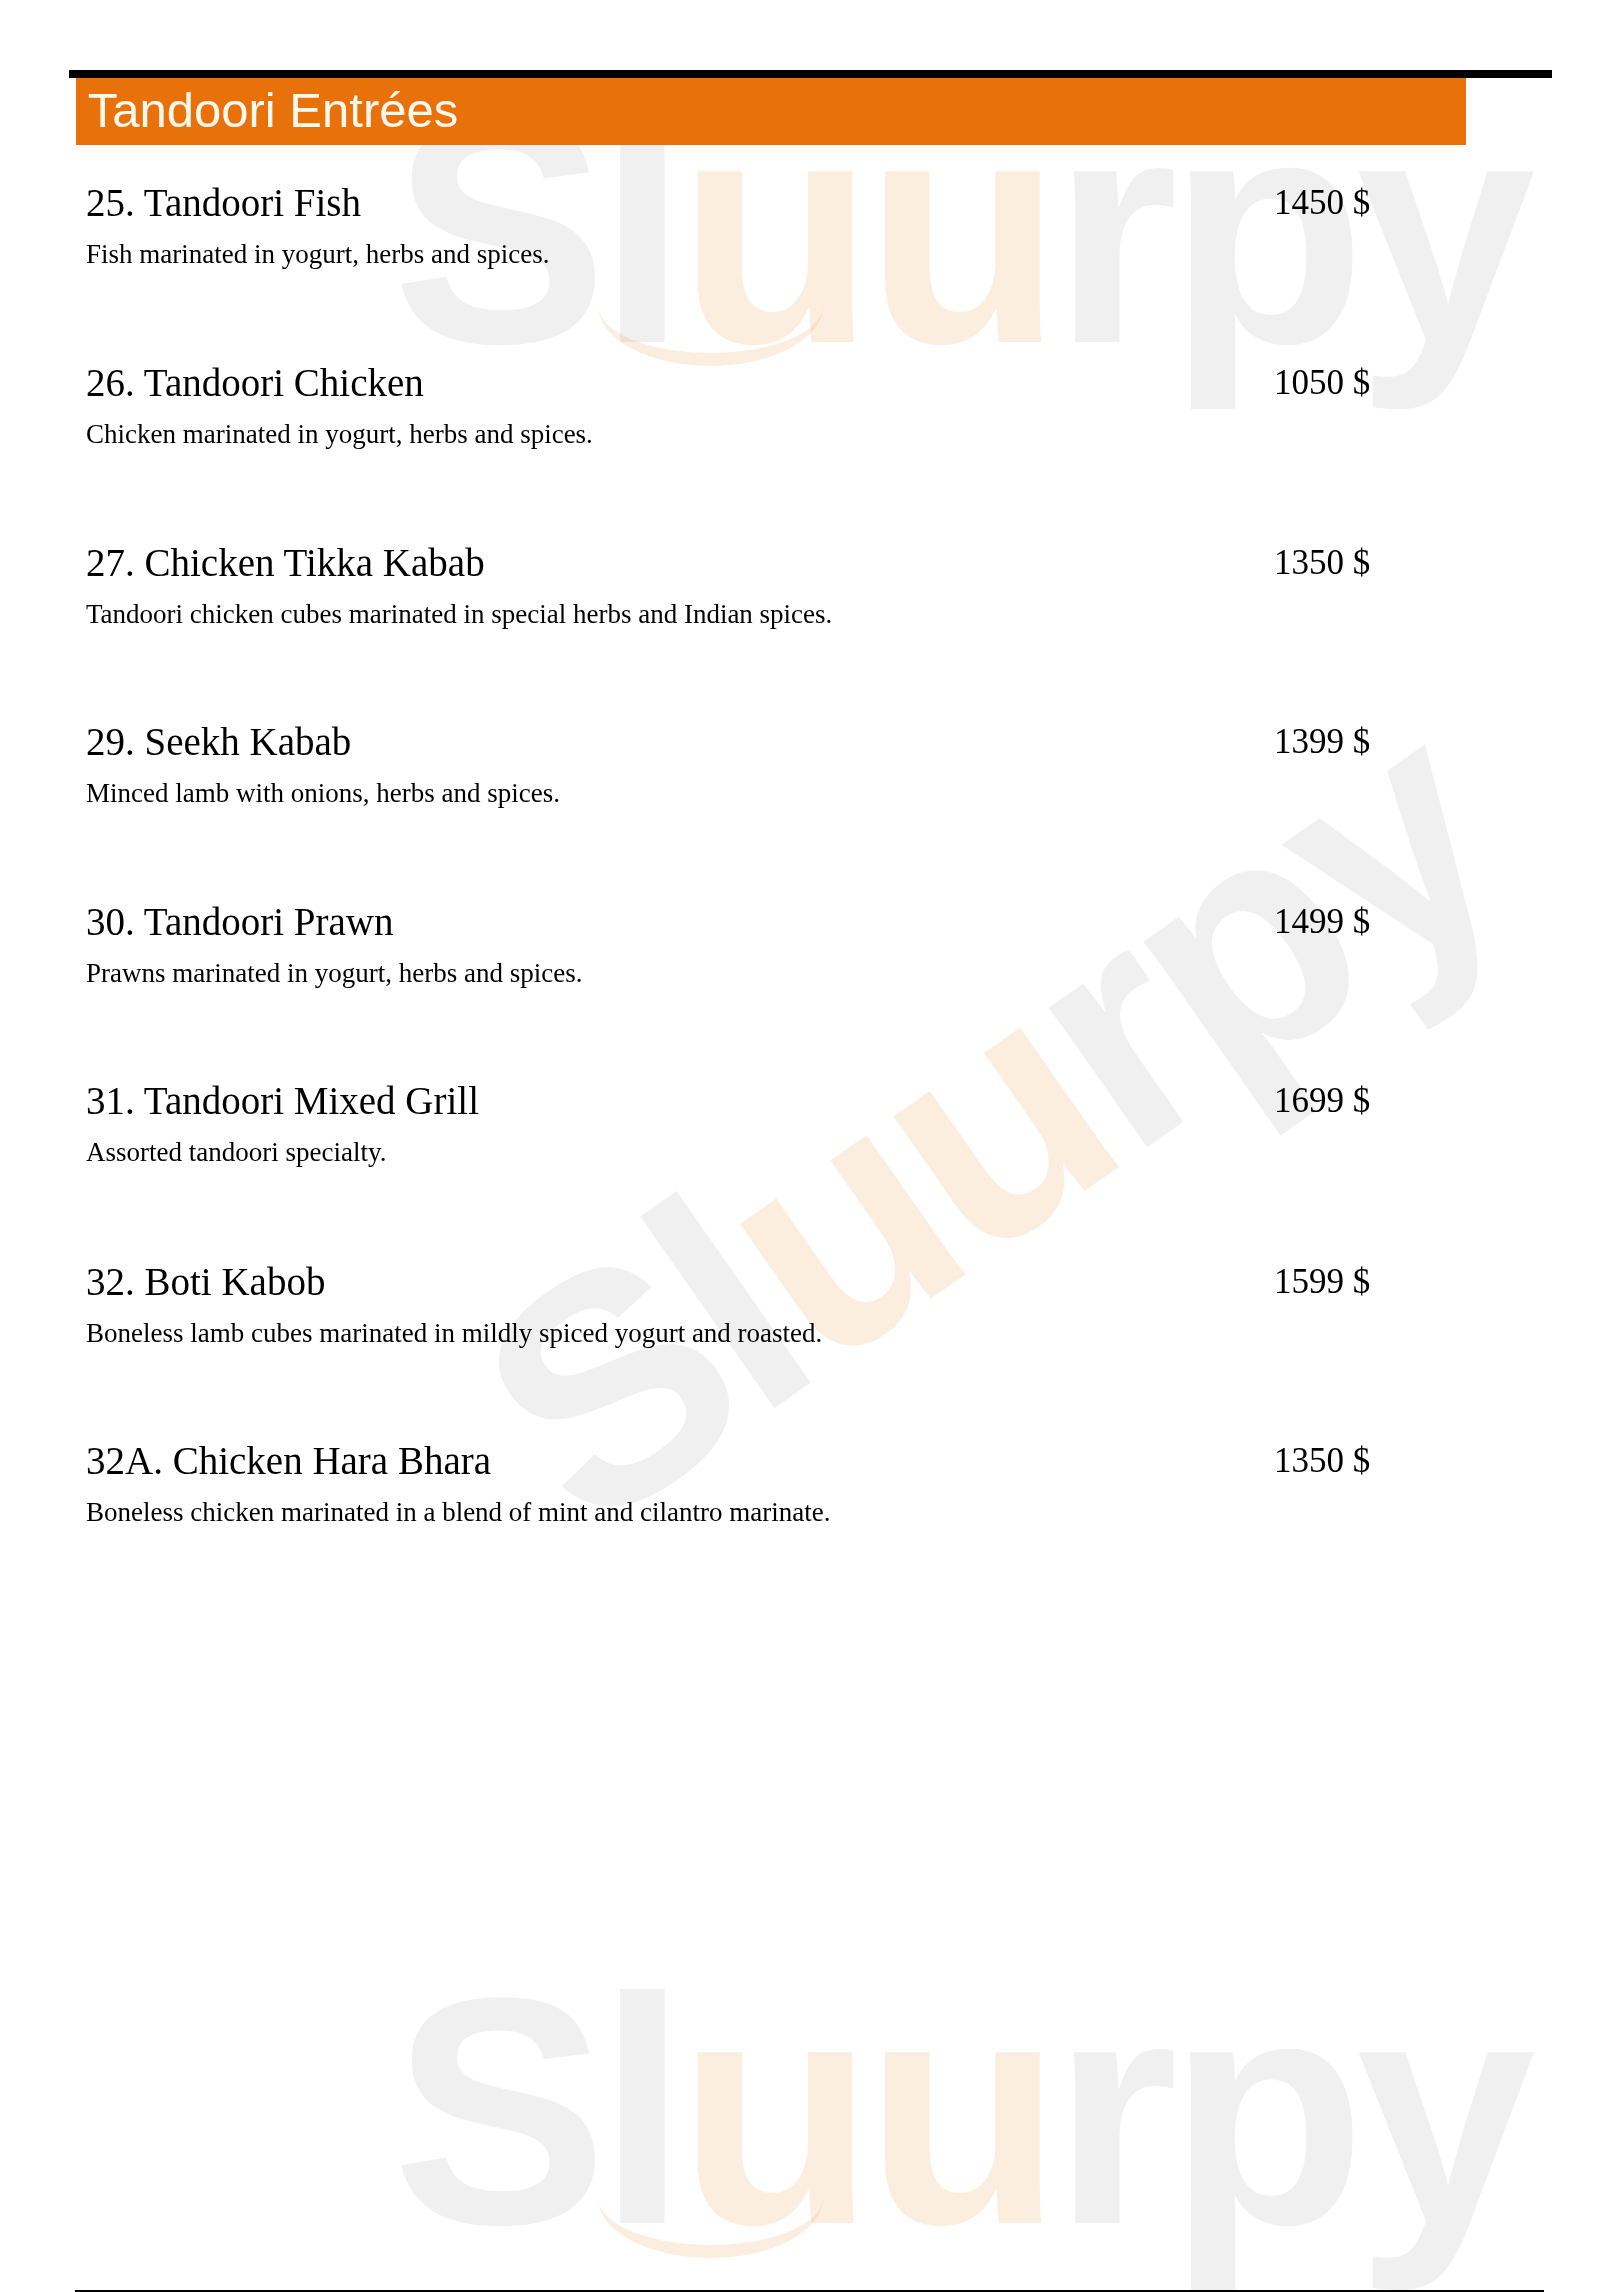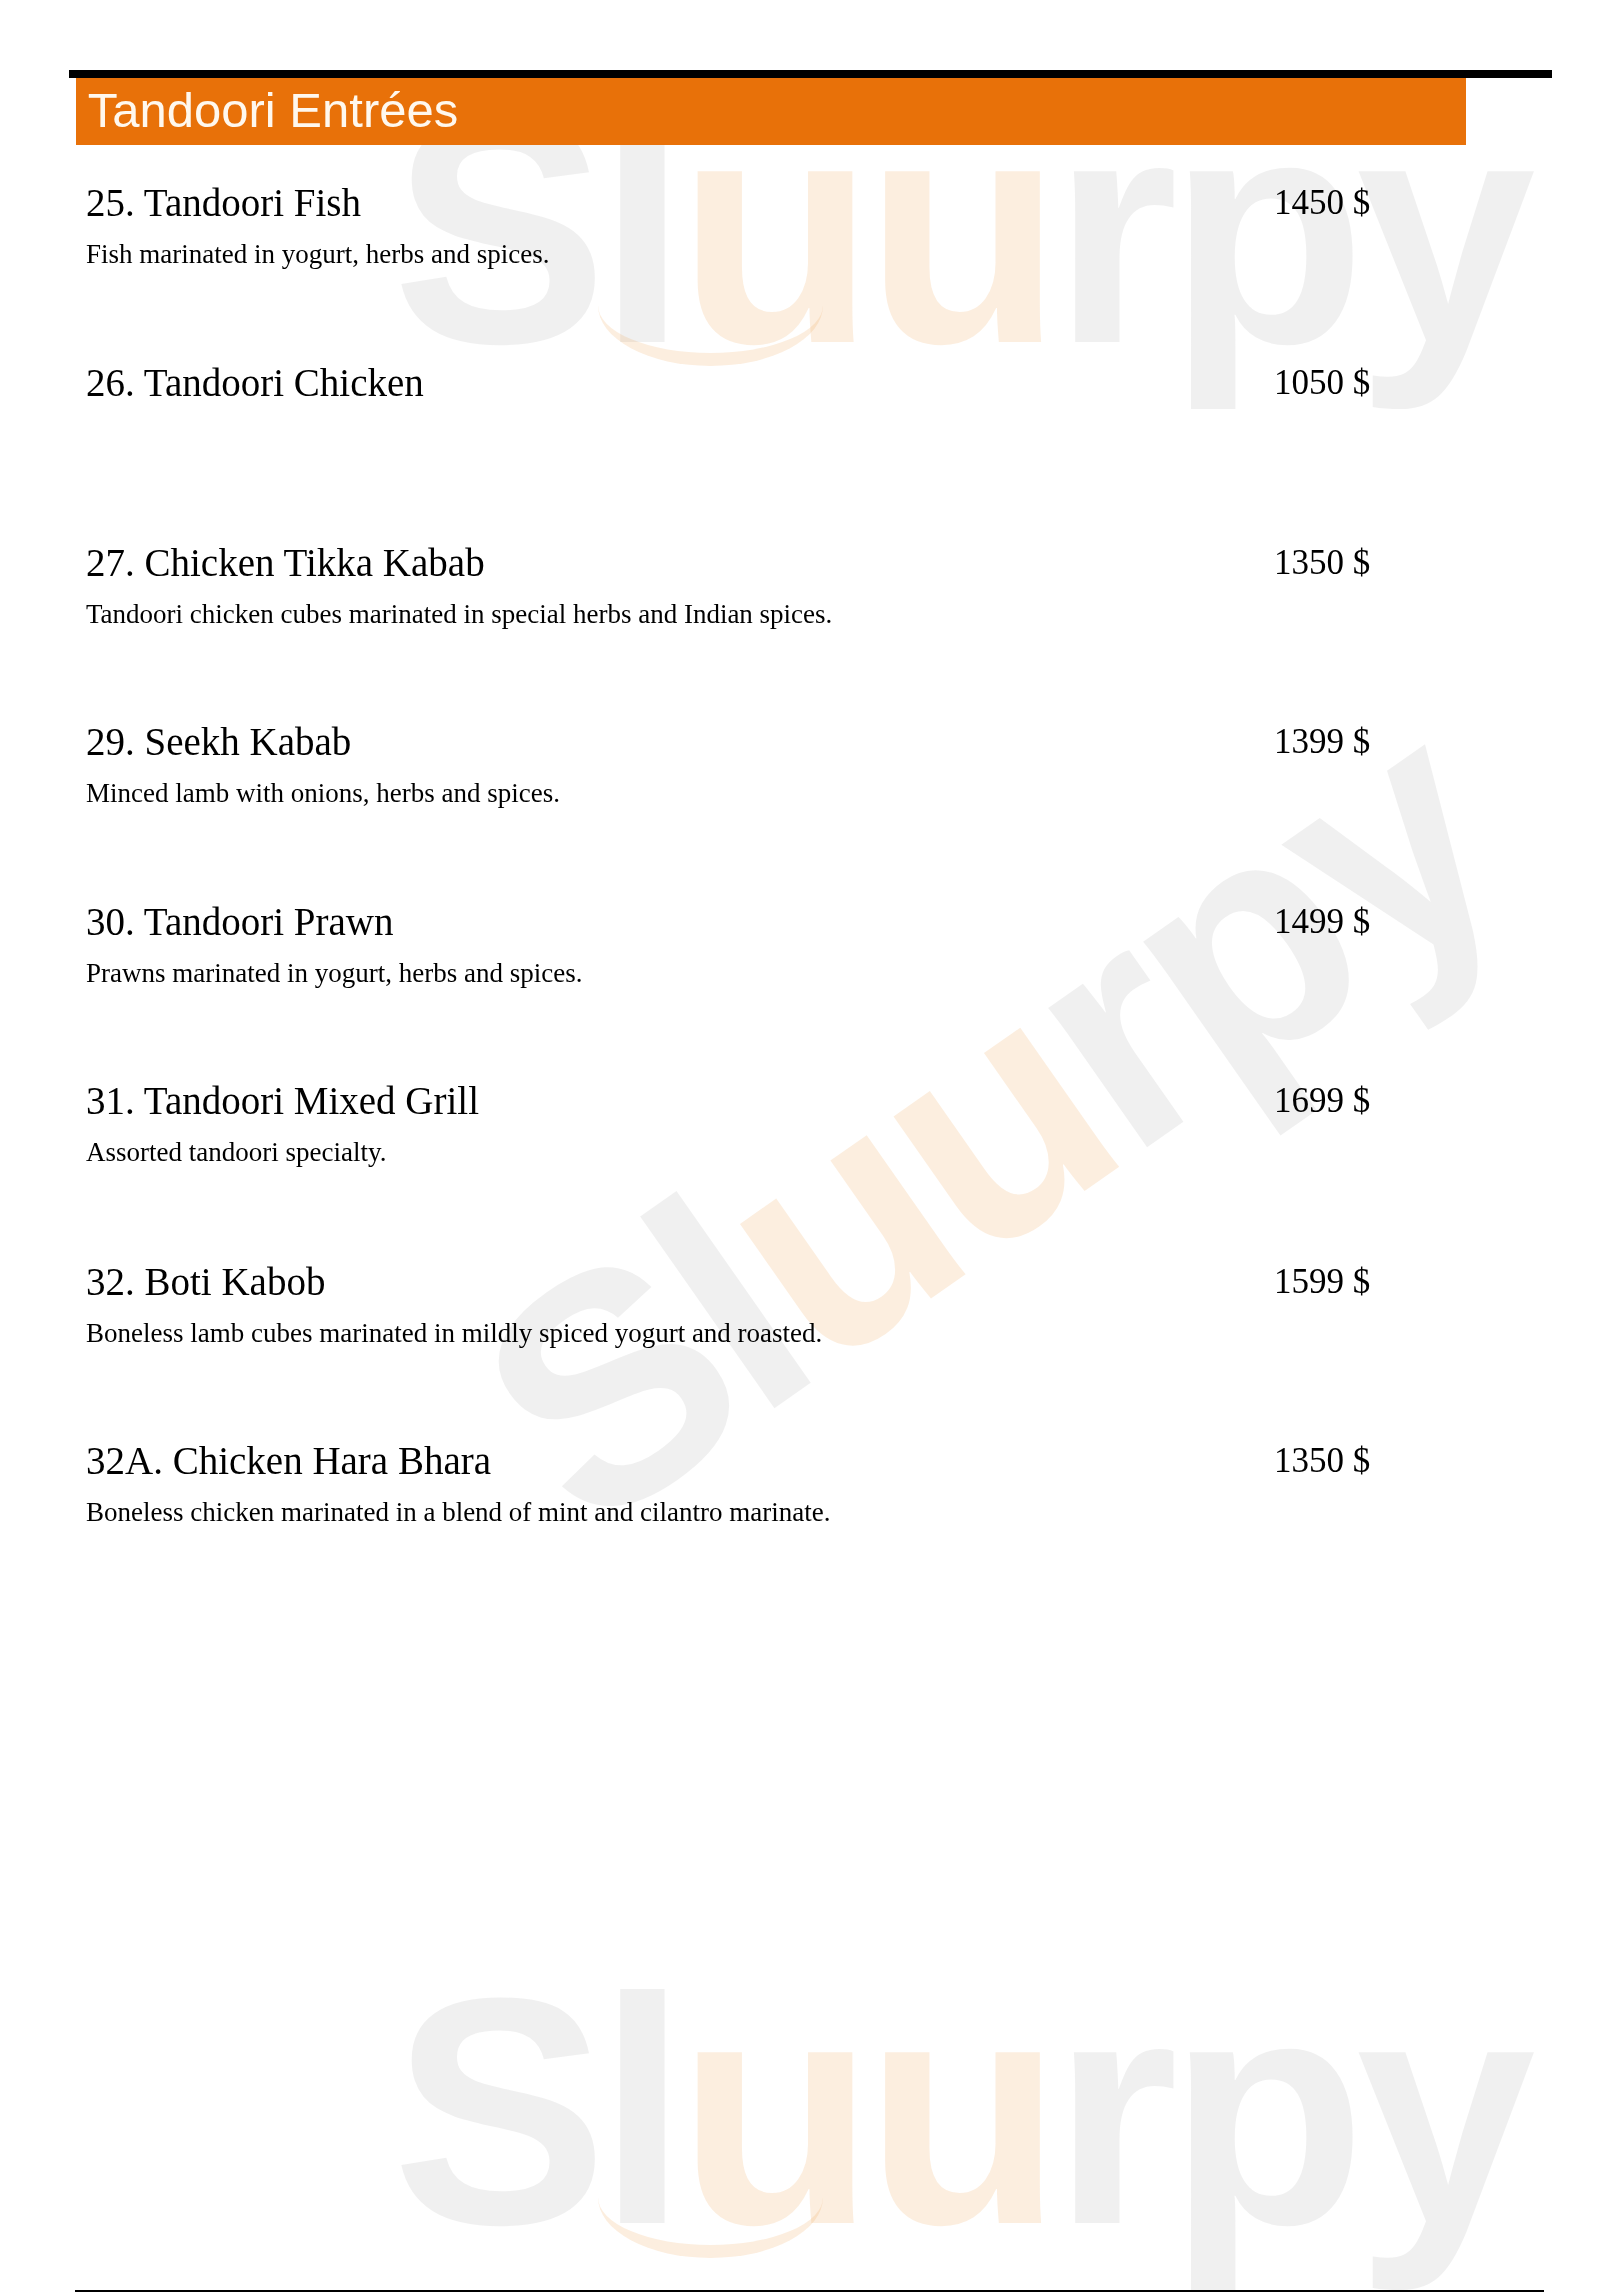--- a/index.html
+++ b/index.html
@@ -44,20 +44,21 @@
 
   <div class="item" style="top:180px;">
     <span class="item-name">25. Tandoori Fish</span>
     <span class="item-price">1450 $</span>
     <span class="item-desc">Fish marinated in yogurt, herbs and spices.</span>
   </div>
 
   <div class="item" style="top:360px;">
     <span class="item-name">26. Tandoori Chicken</span>
     <span class="item-price">1050 $</span>
+    <span class="item-desc">Chicken marinated in yogurt, herbs and spices.</span>
   </div>
 
   <div class="item" style="top:540px;">
     <span class="item-name">27. Chicken Tikka Kabab</span>
     <span class="item-price">1350 $</span>
     <span class="item-desc">Tandoori chicken cubes marinated in special herbs and Indian spices.</span>
   </div>
 
   <div class="item" style="top:719px;">
     <span class="item-name">29. Seekh Kabab</span>

